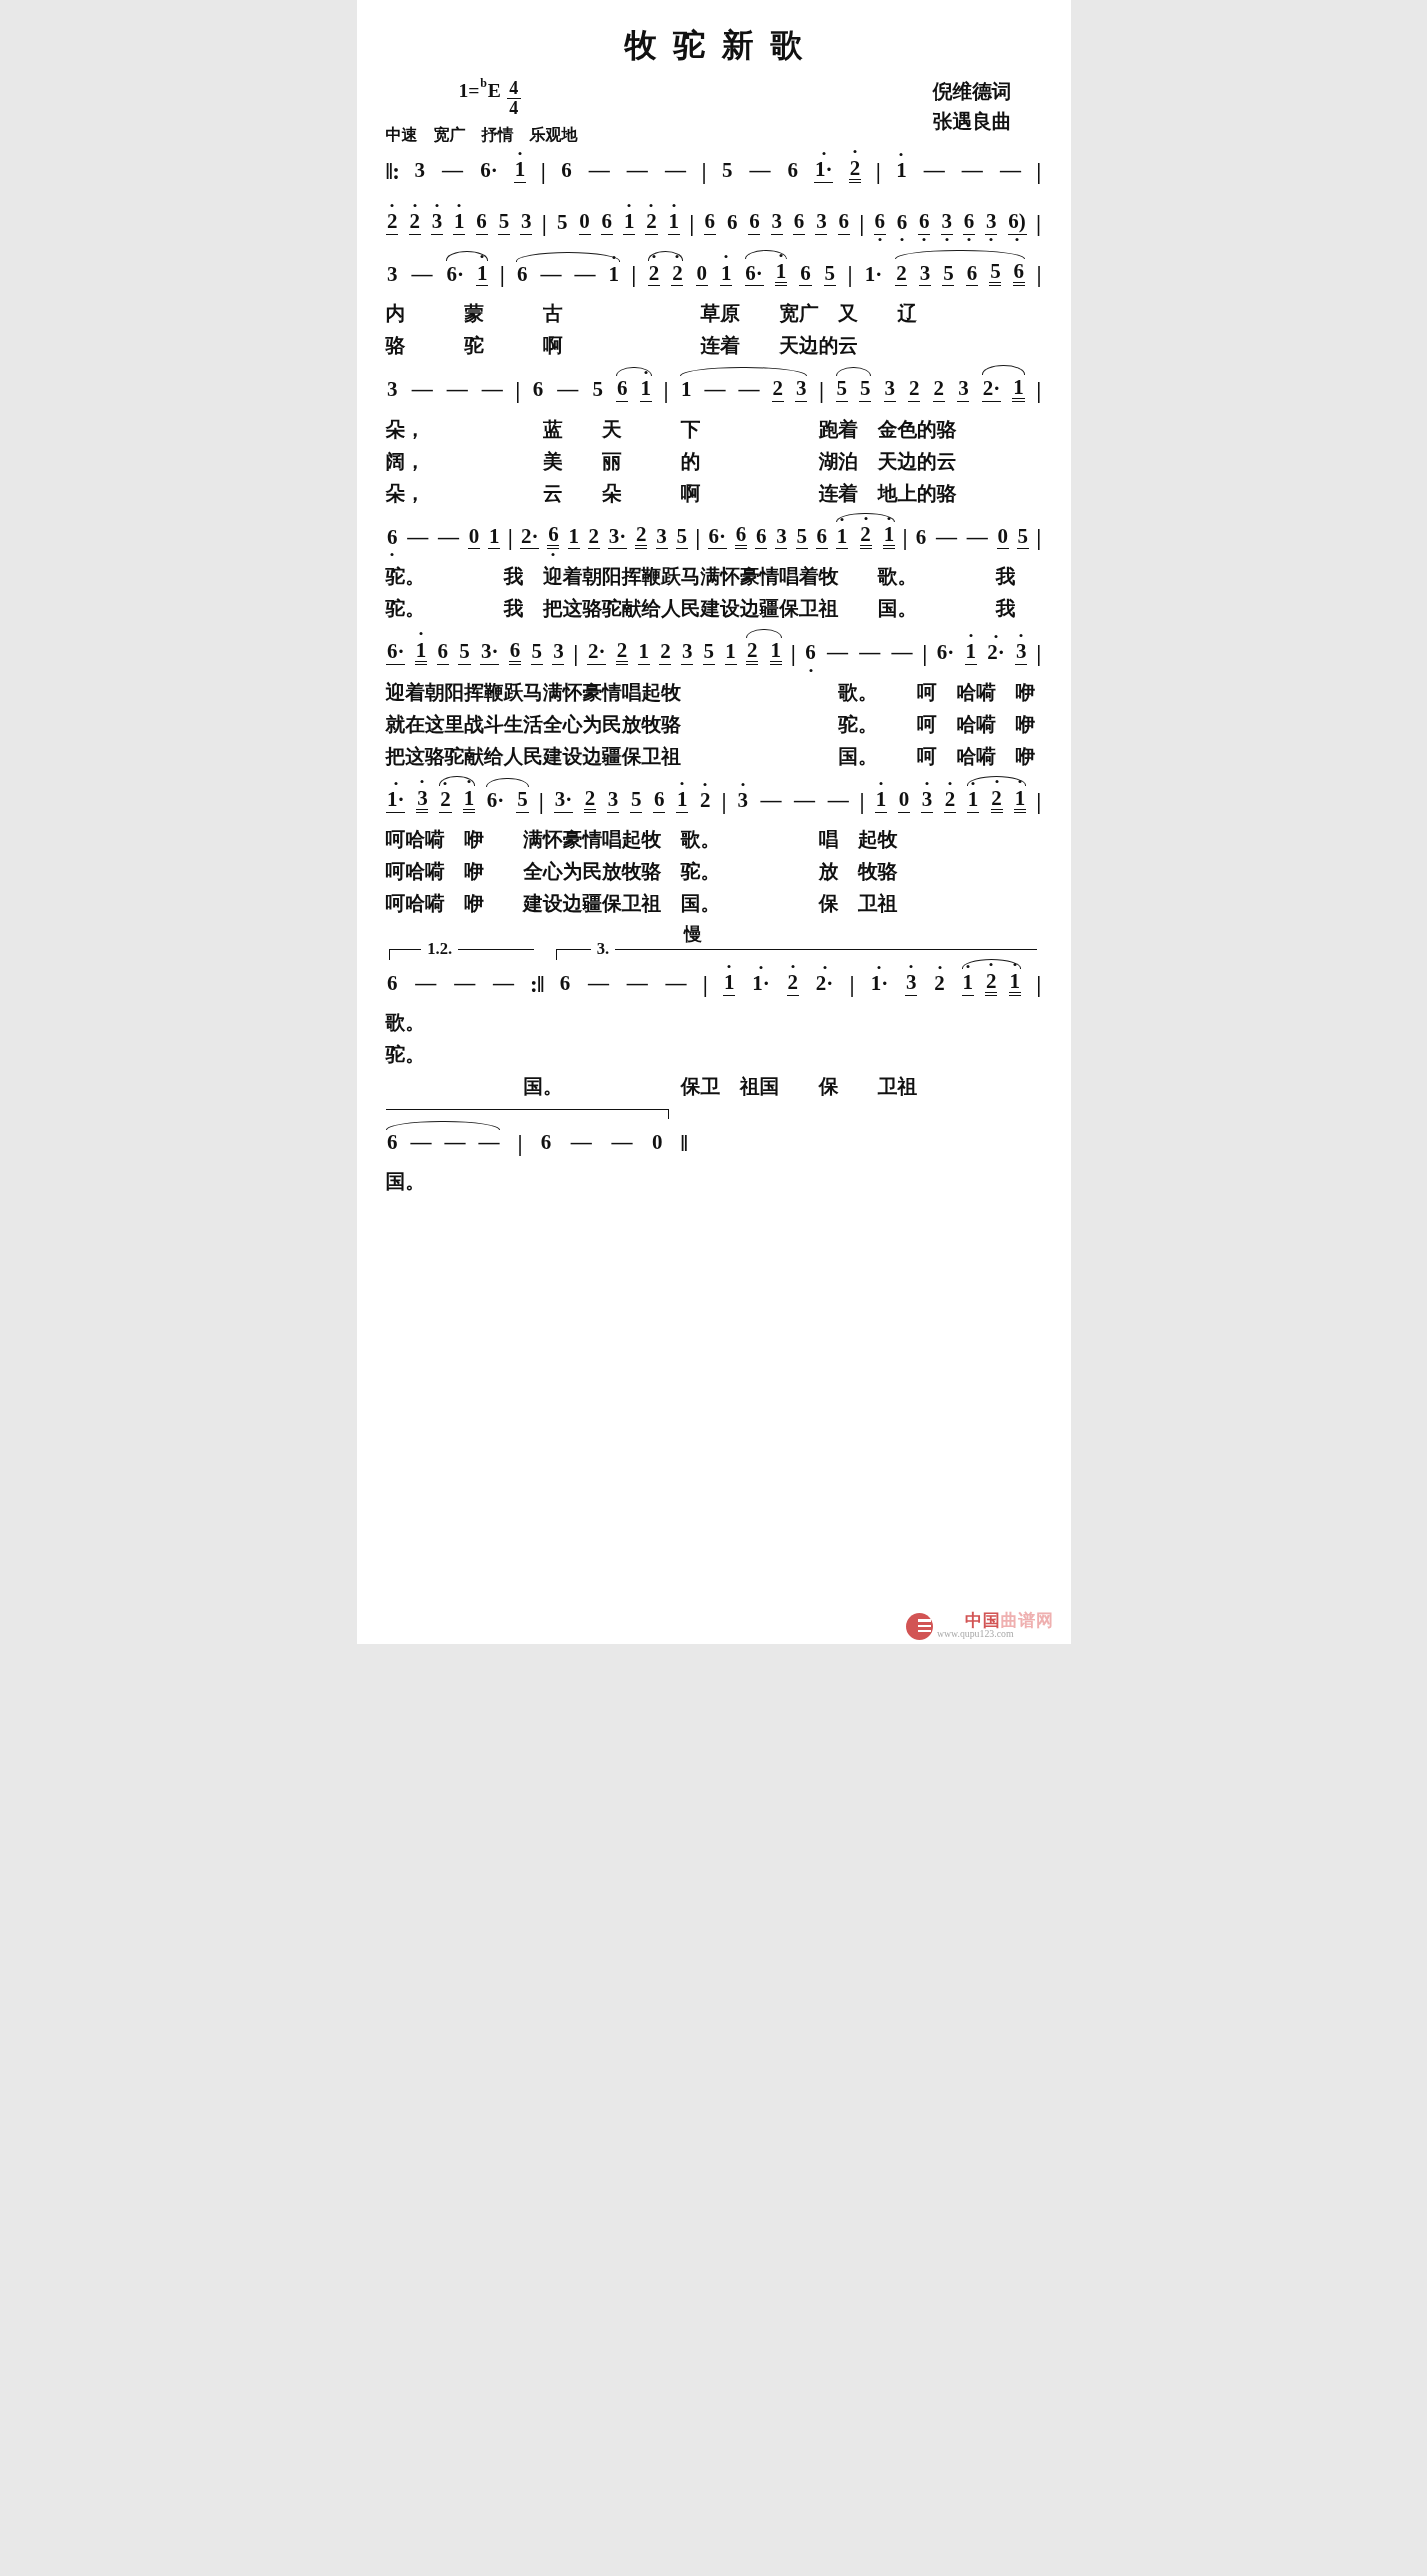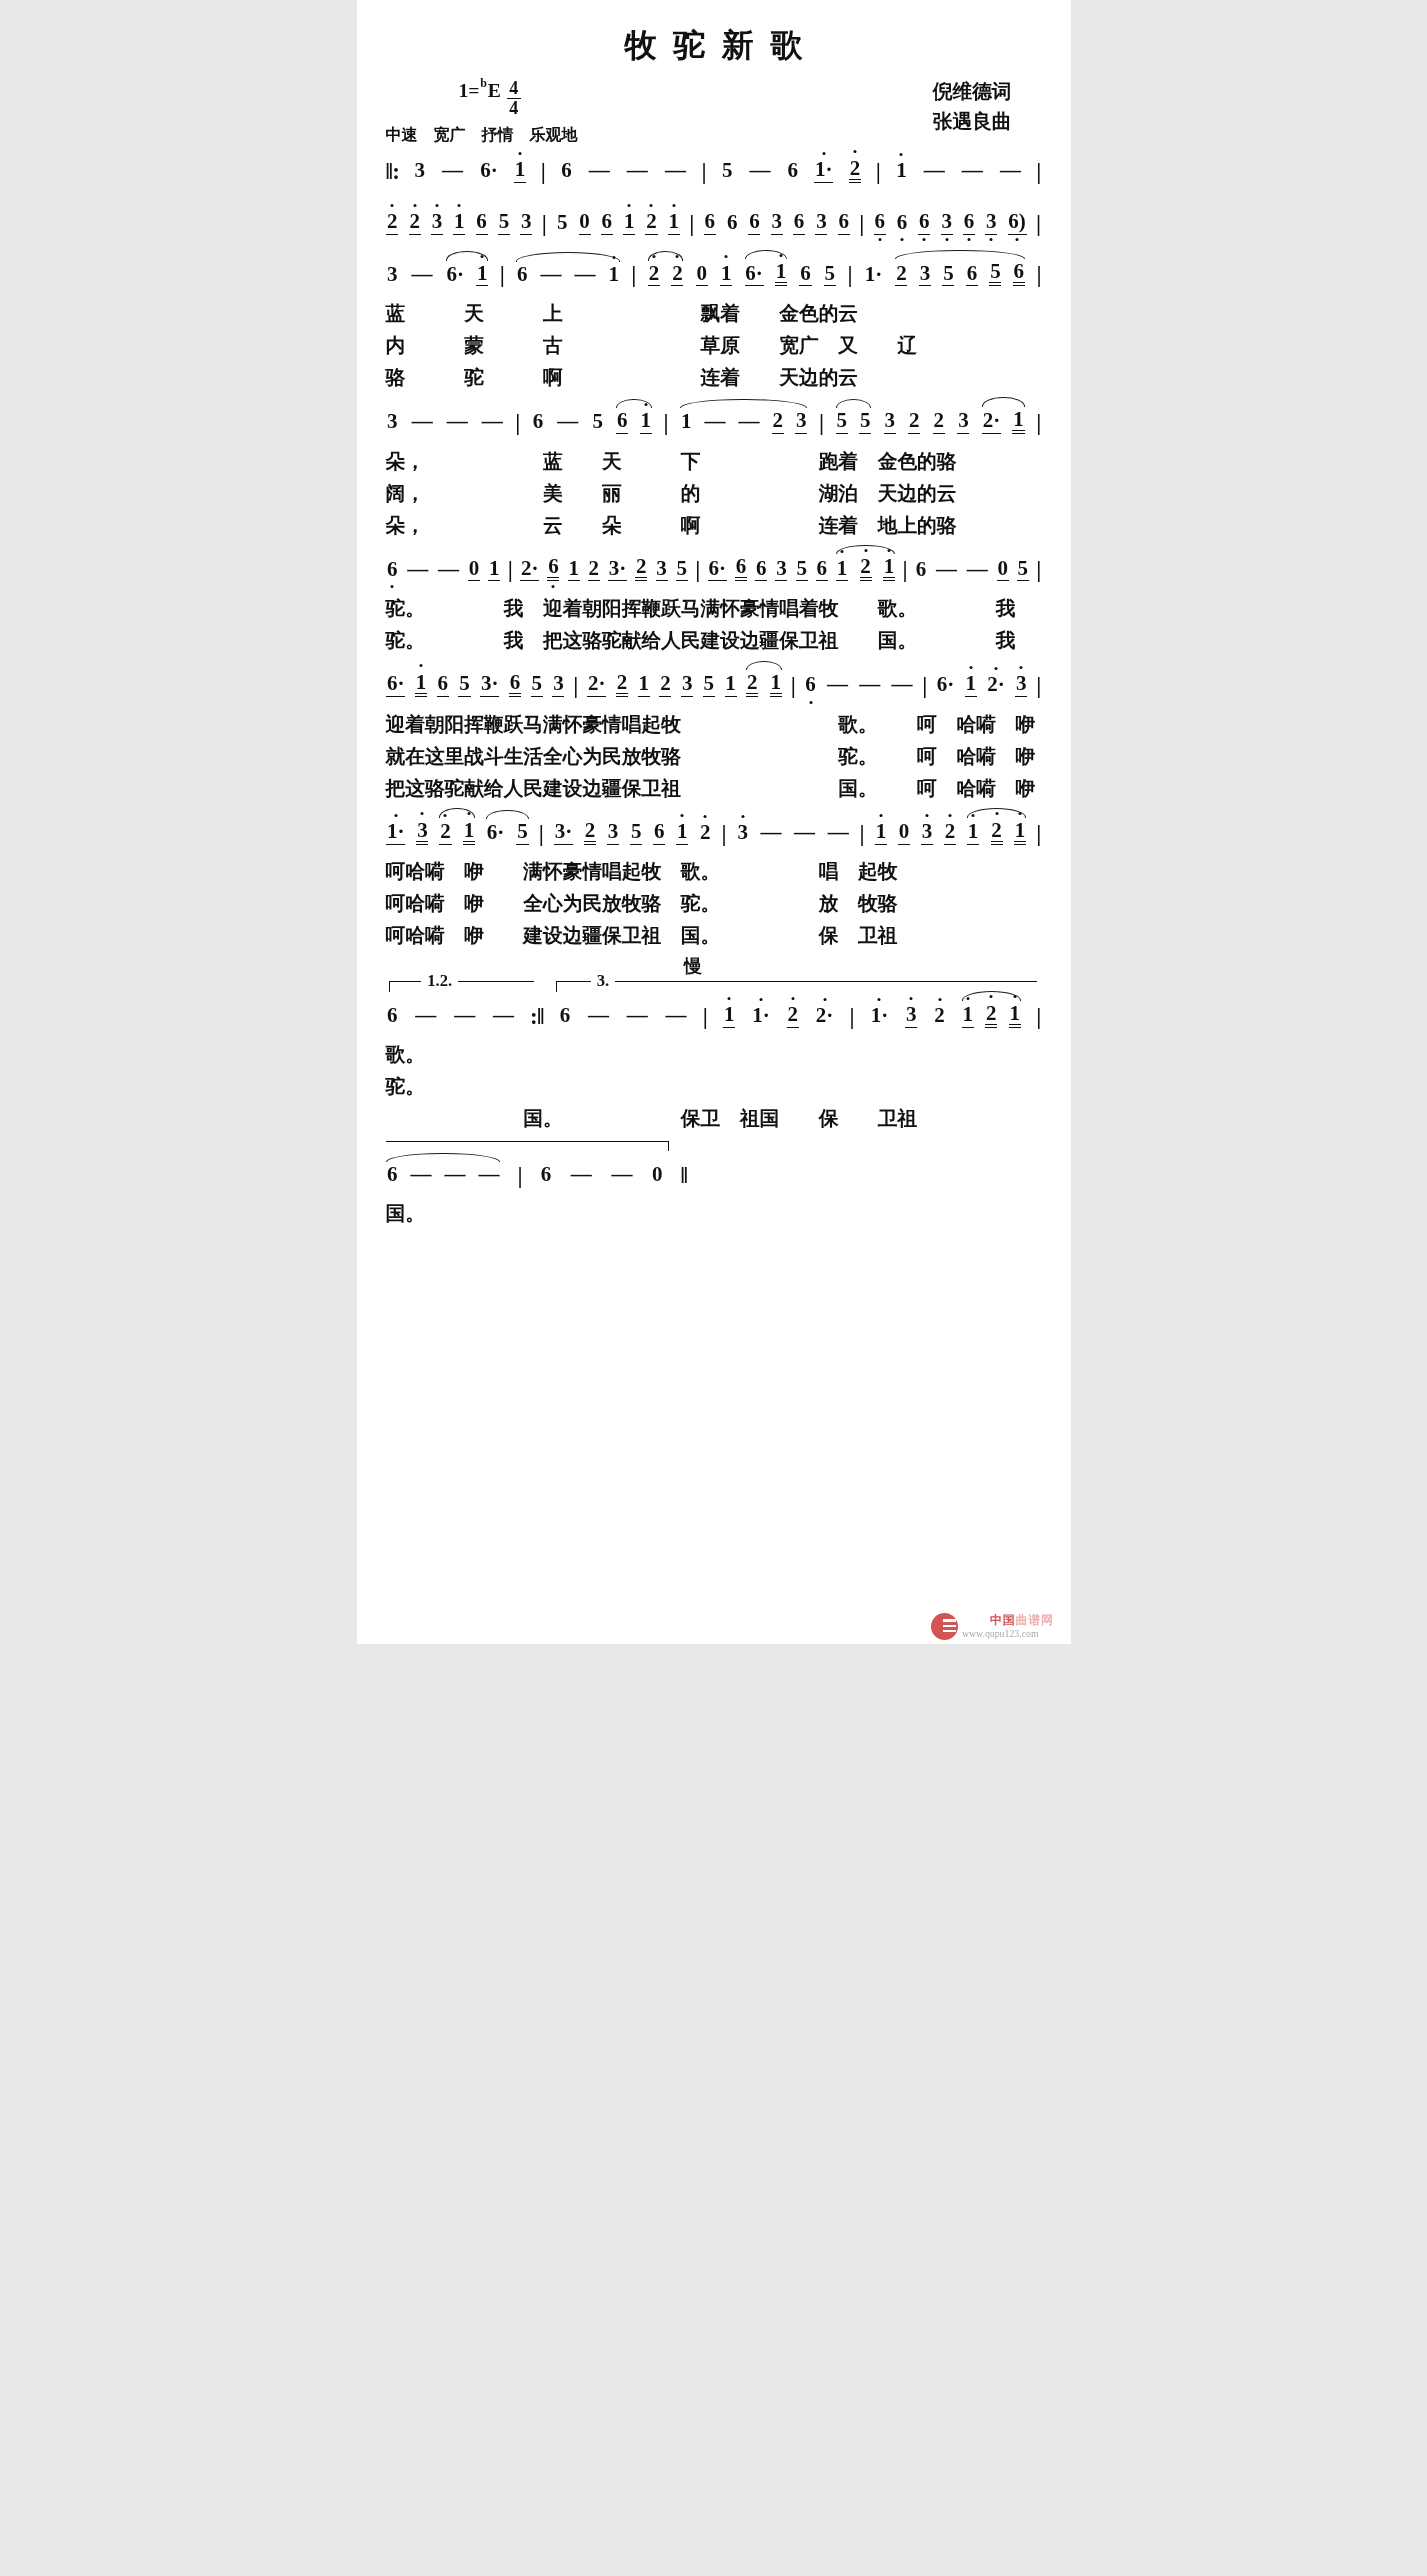--- a/index.html
+++ b/index.html
@@ -44,21 +44,21 @@
   .vlabel{position:absolute;top:-10.6px;background:#fff;padding:0 6px;font-size:16.6px;font-weight:600;}
   .v1 .vlabel{left:22%;text-align:right;}
   .v2 .vlabel{left:7%;}
   .slow{position:absolute;top:-16.6px;left:45.5%;font-size:18px;font-weight:600;}
   .cont-line{width:43%;height:9px;border-top:1.9px solid #111;border-right:1.5px solid #111;margin:7.6px 0 1.5px 0;}
   
   .wm{position:absolute;right:16.6px;bottom:4.5px;display:flex;align-items:center;}
   .wm-logo{position:relative;width:27px;height:27px;border-radius:50%;margin-right:3.8px;}
   .wm-logo .c{position:absolute;left:0;top:0;width:27px;height:27px;border-radius:50%;}
   .wm-logo i{position:absolute;left:45%;right:8%;height:2.3px;}
-  .wm-text .name{font-size:12px;font-weight:700;letter-spacing:0.8px;line-height:15px;margin-left:28px;}
+  .wm-text .name{font-size:17px;font-weight:700;letter-spacing:0.8px;line-height:15px;margin-left:28px;}
   .wm-text .name .lite{font-weight:600;}
   .wm-text .url{font-size:9.8px;line-height:11.3px;}
 </style>
 </head>
 <body>
 
 <div class="page">
 
   <div class="title">牧驼新歌</div>
 
@@ -175,21 +175,20 @@
         <span class="slur">
           <span class="note u1"><span class="seg">2</span></span>
           <span class="note u1"><span class="seg">3</span></span>
           <span class="note u1"><span class="seg">5</span></span>
           <span class="note u1"><span class="seg">6</span></span>
           <span class="note u2"><span class="seg">5</span></span>
           <span class="note u2"><span class="seg">6</span></span>
         </span>
         <span class="bar">|</span>
       </div>
-    <div class="lyr">蓝　　　天　　　上　　　　　　　飘着　　金色的云</div>
     <div class="lyr">内　　　蒙　　　古　　　　　　　草原　　宽广　又　　辽</div>
     <div class="lyr">骆　　　驼　　　啊　　　　　　　连着　　天边的云</div>
   </div>
 
   <div class="system">
     <div class="music">
         <span class="note"><span class="seg">3</span></span>
         <span class="note dash"><span class="seg">—</span></span>
         <span class="note dash"><span class="seg">—</span></span>
         <span class="note dash"><span class="seg">—</span></span>

